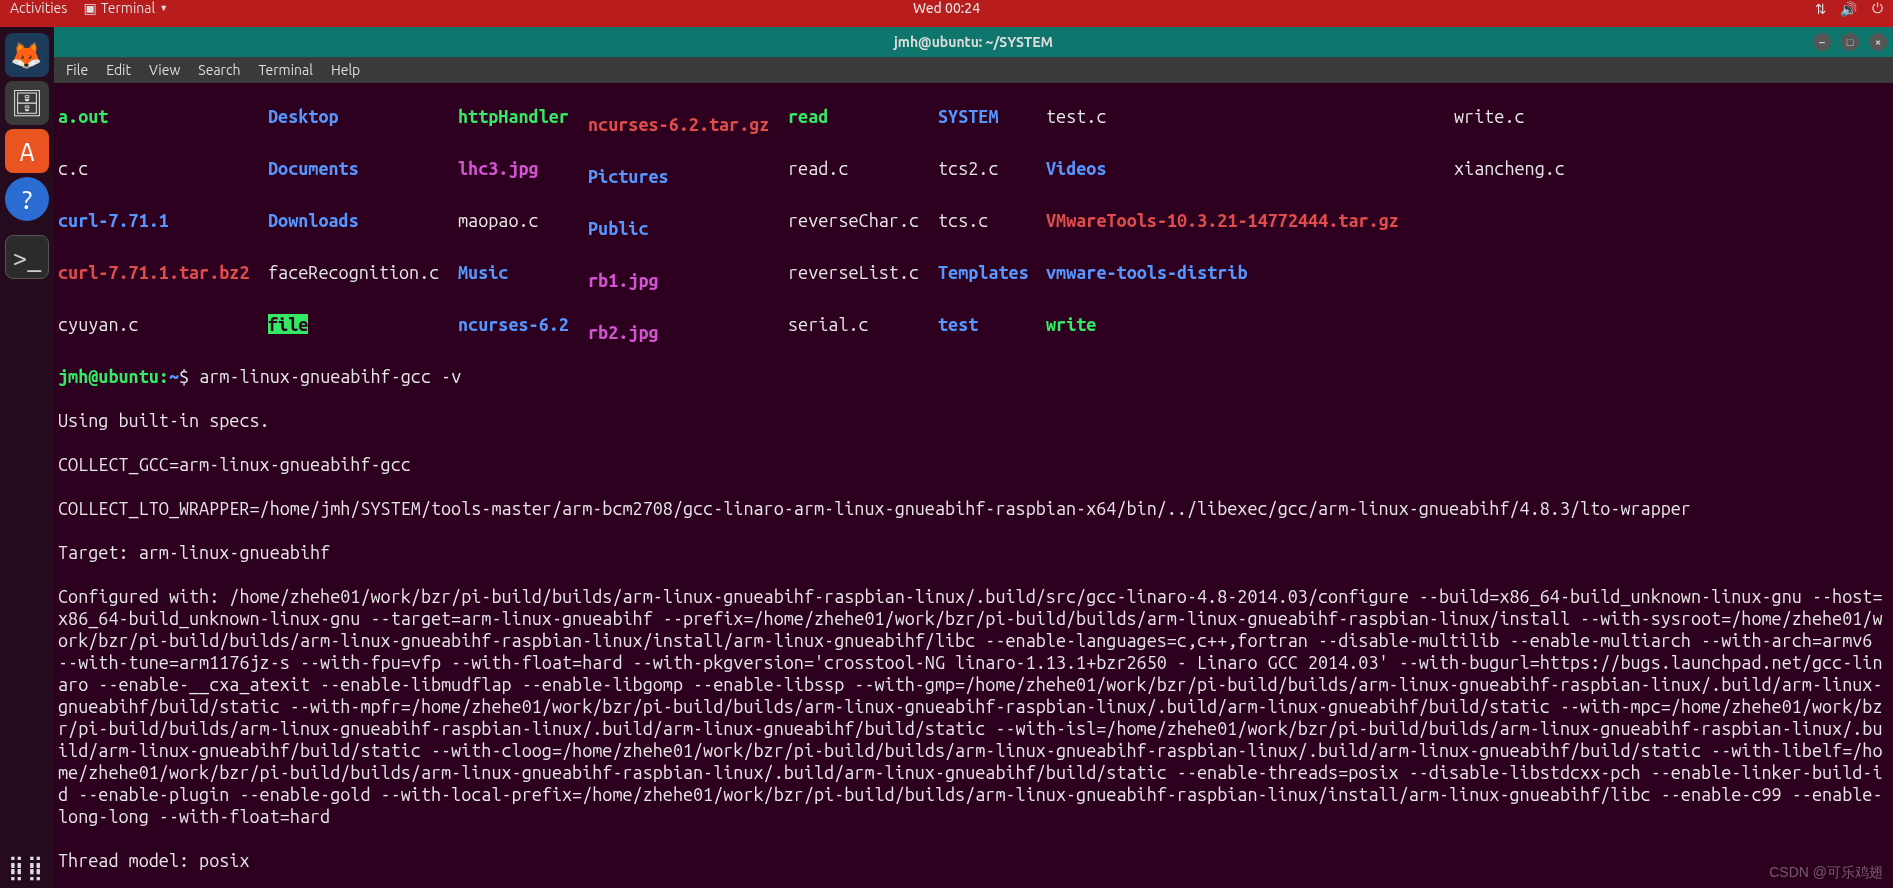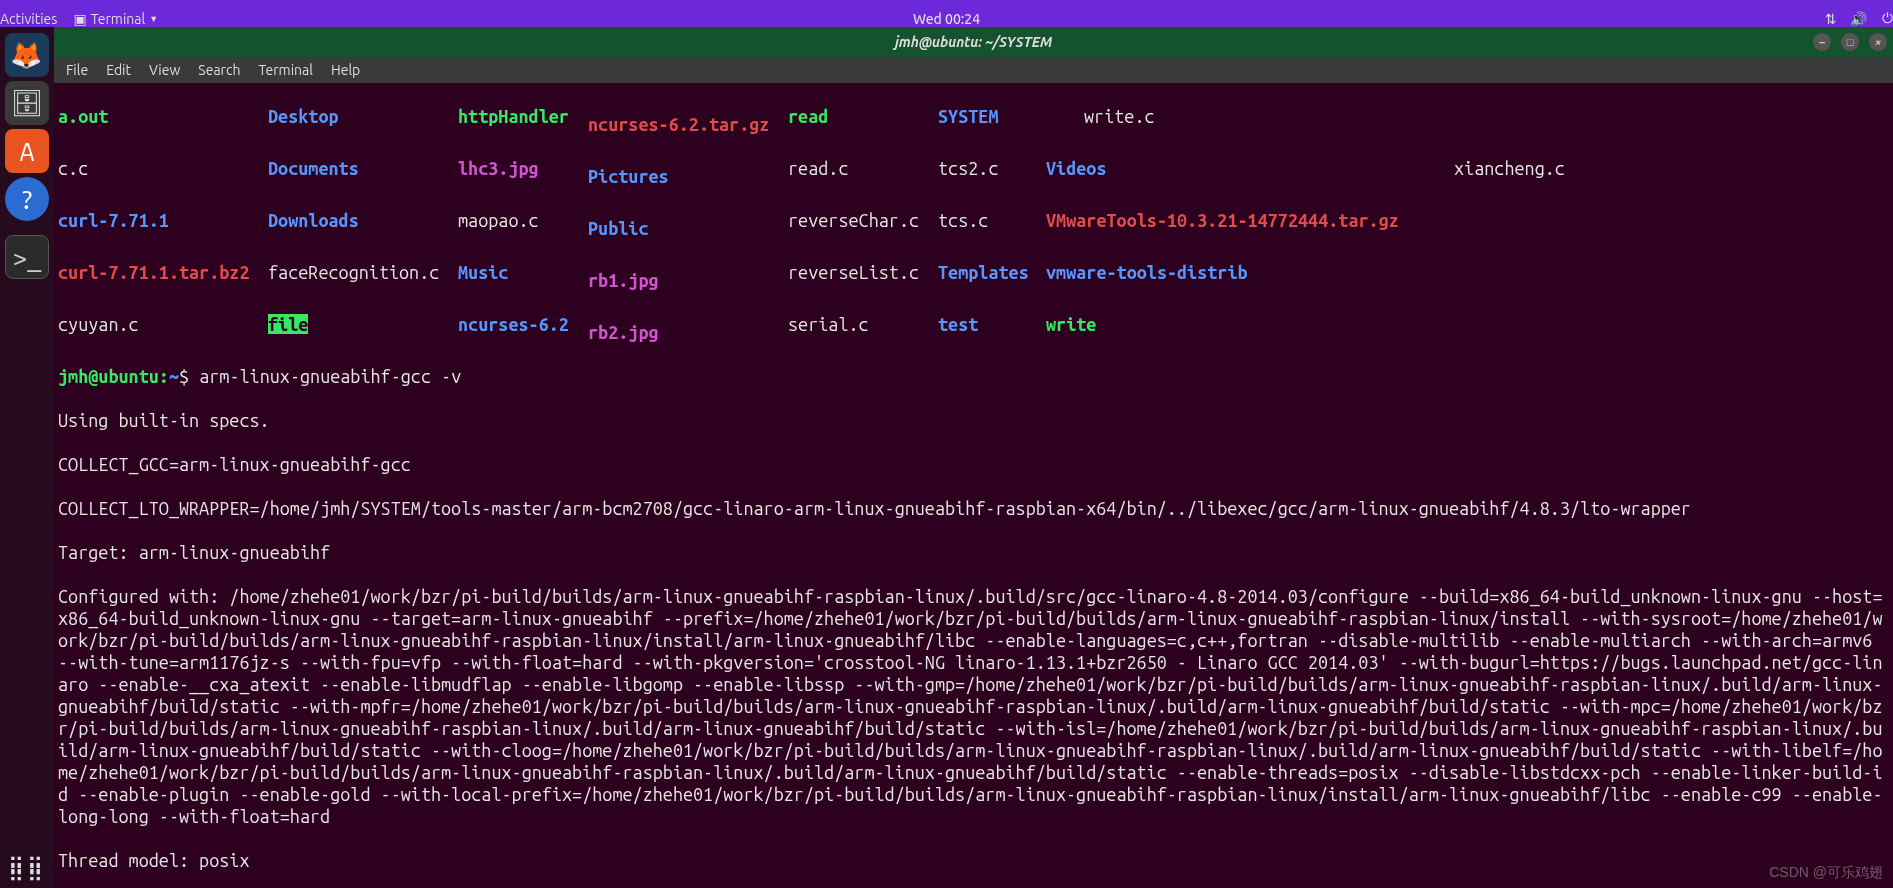--- a/index.html
+++ b/index.html
@@ -5,35 +5,35 @@
 * { margin:0; padding:0; box-sizing:border-box; }
 body {
   font-family:"Ubuntu Mono","DejaVu Sans Mono",monospace;
   background:#2c001e;
   width:1893px; height:888px;
   overflow:hidden; position:relative;
   color:#fff;
 }
 .topbar {
   position:absolute; top:0; left:0; right:0; height:27px;
-  background:#6d28d9; color:#ddd;
-  display:flex; align-items:flex-end; justify-content:space-between;
-  font-family:"Ubuntu",sans-serif; font-size:14px; padding:0 0;
+  background:#b91c1c; color:#ddd;
+  display:flex; align-items:flex-start; justify-content:space-between;
+  font-family:"Ubuntu",sans-serif; font-size:14px; padding:0 10px;
 }
 .topbar-left { display:flex; gap:16px; align-items:center; }
 .topbar-left .app { display:flex; align-items:center; gap:4px; }
 .topbar-center { position:absolute; left:50%; transform:translateX(-50%); font-weight:500; }
 .topbar-right { display:flex; gap:14px; align-items:center; }
 .tri { font-size:9px; }
 
 .titlebar {
   position:absolute; top:27px; left:54px; right:0; height:30px;
-  background:#14532d; color:#ddd;
+  background:#0f766e; color:#ddd;
   display:flex; align-items:center; justify-content:center;
-  font-family:"Ubuntu",sans-serif; font-size:14px; font-weight:bold;font-style:italic;
+  font-family:"Ubuntu",sans-serif; font-size:14px; font-weight:bold;
 }
 .winbtns { position:absolute; right:6px; display:flex; gap:10px; }
 .winbtn { width:18px; height:18px; border-radius:50%; background:#555; display:flex; align-items:center; justify-content:center; font-size:11px; color:#ccc; cursor:pointer; }
 
 .menubar {
   position:absolute; top:57px; left:54px; right:0; height:26px;
   background:#3a3a3a; color:#ddd;
   display:flex; align-items:center; gap:18px; padding-left:12px;
   font-family:"Ubuntu",sans-serif; font-size:14px;
 }
@@ -126,21 +126,21 @@
   <div class="dock-item dock-firefox">🦊</div>
   <div class="dock-item dock-files">🗄</div>
   <div class="dock-item dock-software">A</div>
   <div class="dock-item dock-help">?</div>
   <div style="height:6px"></div>
   <div class="dock-item dock-terminal">&gt;_</div>
   <div class="dock-apps">⠿⠿<br>⠿⠿</div>
 </div>
 
 <div class="term">
-<div class="row"><span class="col c0 exe">a.out</span><span class="col c1 dir">Desktop</span><span class="col c2 exe">httpHandler</span><span class="col c3 arc">ncurses-6.2.tar.gz</span><span class="col c4 exe">read</span><span class="col c5 dir">SYSTEM</span><span class="col c7 plain">write.c</span></div>
+<div class="row"><span class="col c0 exe">a.out</span><span class="col c1 dir">Desktop</span><span class="col c2 exe">httpHandler</span><span class="col c3 arc">ncurses-6.2.tar.gz</span><span class="col c4 exe">read</span><span class="col c5 dir">SYSTEM</span><span class="col c6 plain">test.c</span><span class="col c7 plain">write.c</span></div>
 <div class="row"><span class="col c0 plain">c.c</span><span class="col c1 dir">Documents</span><span class="col c2 img">lhc3.jpg</span><span class="col c3 dir">Pictures</span><span class="col c4 plain">read.c</span><span class="col c5 plain">tcs2.c</span><span class="col c6 dir">Videos</span><span class="col c7 plain">xiancheng.c</span></div>
 <div class="row"><span class="col c0 dir">curl-7.71.1</span><span class="col c1 dir">Downloads</span><span class="col c2 plain">maopao.c</span><span class="col c3 dir">Public</span><span class="col c4 plain">reverseChar.c</span><span class="col c5 plain">tcs.c</span><span class="col c6 arc">VMwareTools-10.3.21-14772444.tar.gz</span></div>
 <div class="row"><span class="col c0 arc">curl-7.71.1.tar.bz2</span><span class="col c1 plain">faceRecognition.c</span><span class="col c2 dir">Music</span><span class="col c3 img">rb1.jpg</span><span class="col c4 plain">reverseList.c</span><span class="col c5 dir">Templates</span><span class="col c6 dir">vmware-tools-distrib</span></div>
 <div class="row"><span class="col c0 plain">cyuyan.c</span><span class="col c1"><span class="hl">file</span></span><span class="col c2 dir">ncurses-6.2</span><span class="col c3 img">rb2.jpg</span><span class="col c4 plain">serial.c</span><span class="col c5 dir">test</span><span class="col c6 exe">write</span></div>
 <div><span class="prompt-user">jmh@ubuntu</span><span class="prompt-user">:</span><span class="prompt-path">~</span><span class="prompt-dollar">$ </span><span class="plain">arm-linux-gnueabihf-gcc -v</span></div>
 <div class="plain">Using built-in specs.</div>
 <div class="plain">COLLECT_GCC=arm-linux-gnueabihf-gcc</div>
 <div class="plain" style="white-space:pre-wrap;word-break:break-all;">COLLECT_LTO_WRAPPER=/home/jmh/SYSTEM/tools-master/arm-bcm2708/gcc-linaro-arm-linux-gnueabihf-raspbian-x64/bin/../libexec/gcc/arm-linux-gnueabihf/4.8.3/lto-wrapper</div>
 <div class="plain">Target: arm-linux-gnueabihf</div>
 <div class="plain" style="white-space:pre-wrap;word-break:break-all;">Configured with: /home/zhehe01/work/bzr/pi-build/builds/arm-linux-gnueabihf-raspbian-linux/.build/src/gcc-linaro-4.8-2014.03/configure --build=x86_64-build_unknown-linux-gnu --host=x86_64-build_unknown-linux-gnu --target=arm-linux-gnueabihf --prefix=/home/zhehe01/work/bzr/pi-build/builds/arm-linux-gnueabihf-raspbian-linux/install --with-sysroot=/home/zhehe01/work/bzr/pi-build/builds/arm-linux-gnueabihf-raspbian-linux/install/arm-linux-gnueabihf/libc --enable-languages=c,c++,fortran --disable-multilib --enable-multiarch --with-arch=armv6 --with-tune=arm1176jz-s --with-fpu=vfp --with-float=hard --with-pkgversion='crosstool-NG linaro-1.13.1+bzr2650 - Linaro GCC 2014.03' --with-bugurl=https://bugs.launchpad.net/gcc-linaro --enable-__cxa_atexit --enable-libmudflap --enable-libgomp --enable-libssp --with-gmp=/home/zhehe01/work/bzr/pi-build/builds/arm-linux-gnueabihf-raspbian-linux/.build/arm-linux-gnueabihf/build/static --with-mpfr=/home/zhehe01/work/bzr/pi-build/builds/arm-linux-gnueabihf-raspbian-linux/.build/arm-linux-gnueabihf/build/static --with-mpc=/home/zhehe01/work/bzr/pi-build/builds/arm-linux-gnueabihf-raspbian-linux/.build/arm-linux-gnueabihf/build/static --with-isl=/home/zhehe01/work/bzr/pi-build/builds/arm-linux-gnueabihf-raspbian-linux/.build/arm-linux-gnueabihf/build/static --with-cloog=/home/zhehe01/work/bzr/pi-build/builds/arm-linux-gnueabihf-raspbian-linux/.build/arm-linux-gnueabihf/build/static --with-libelf=/home/zhehe01/work/bzr/pi-build/builds/arm-linux-gnueabihf-raspbian-linux/.build/arm-linux-gnueabihf/build/static --enable-threads=posix --disable-libstdcxx-pch --enable-linker-build-id --enable-plugin --enable-gold --with-local-prefix=/home/zhehe01/work/bzr/pi-build/builds/arm-linux-gnueabihf-raspbian-linux/install/arm-linux-gnueabihf/libc --enable-c99 --enable-long-long --with-float=hard</div>

